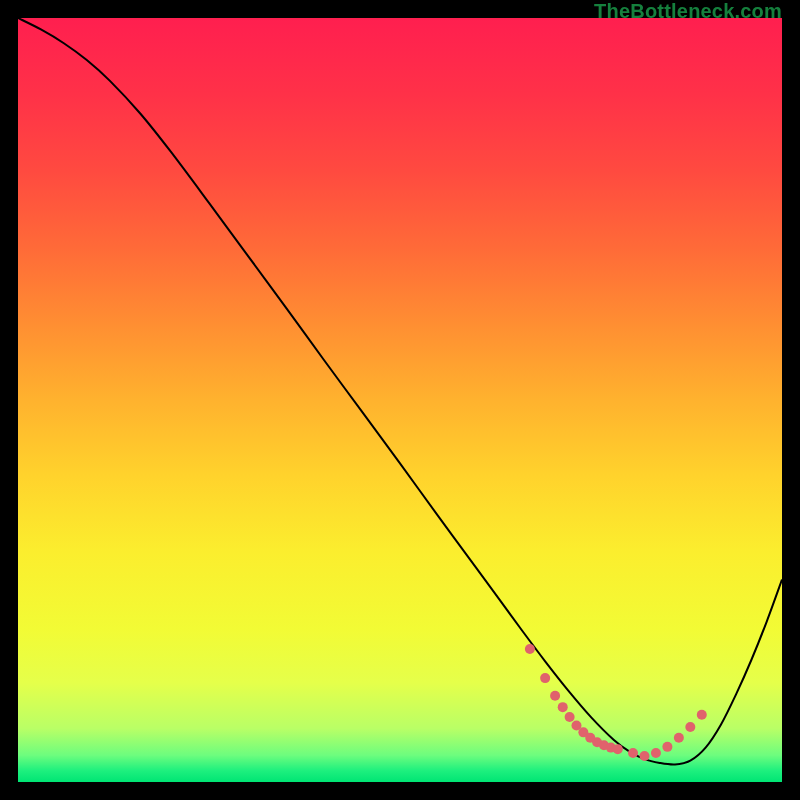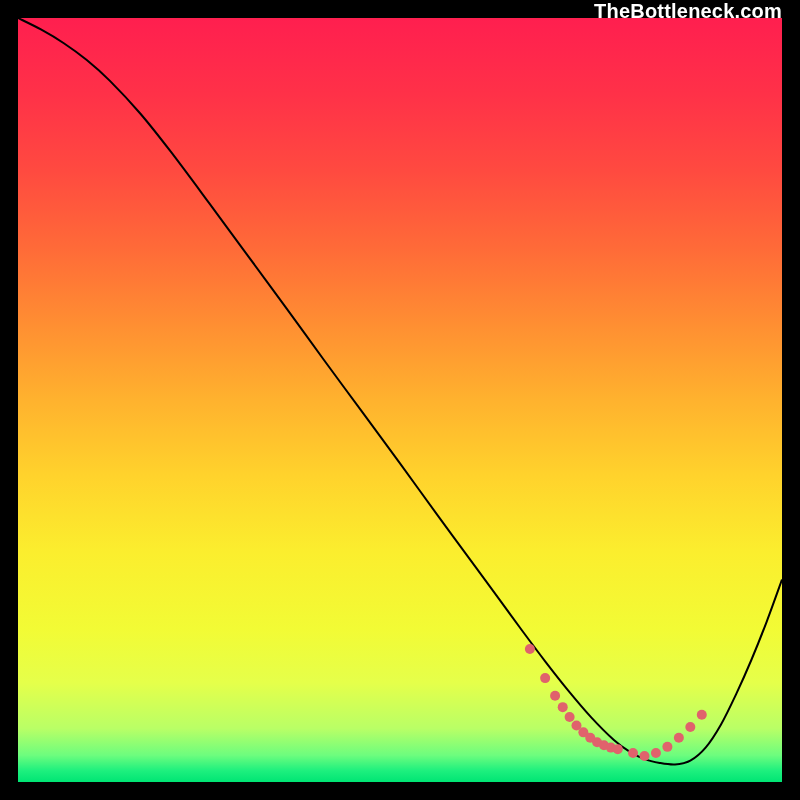--- a/index.html
+++ b/index.html
@@ -22,21 +22,21 @@
     width: 764px;
     height: 764px;
   }
   .watermark {
     position: absolute;
     top: 0px;
     right: 18px;
     font-family: Arial, Helvetica, sans-serif;
     font-weight: bold;
     font-size: 20px;
-    color: #ffffff;
+    color: #15803d;
     letter-spacing: 0.2px;
     user-select: none;
   }
   svg {
     display: block;
   }
 </style>
 </head>
 <body>
 <div class="container">

